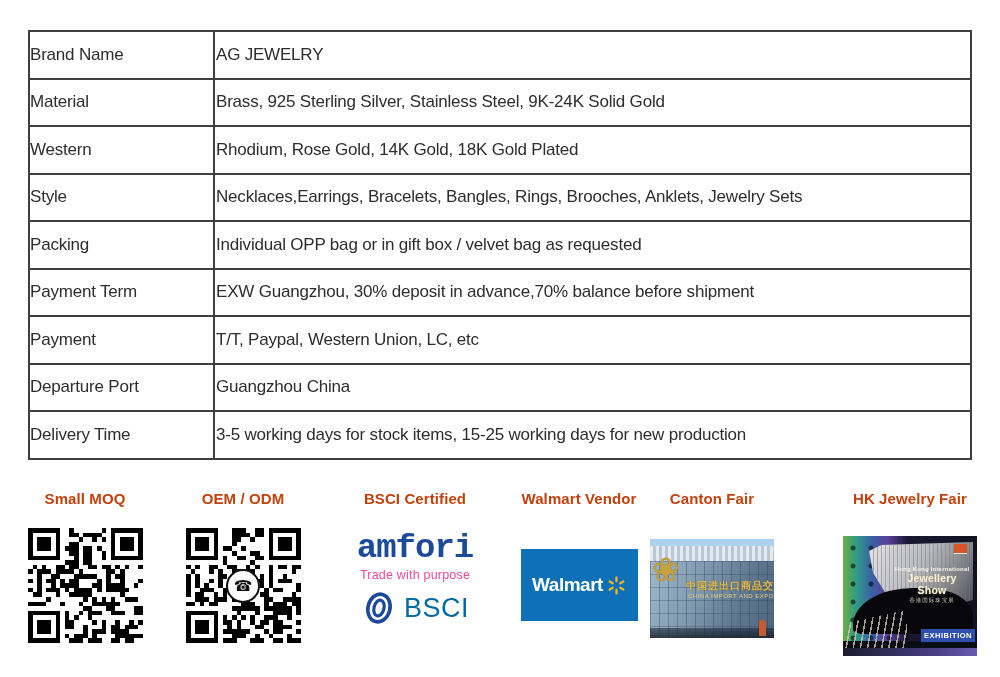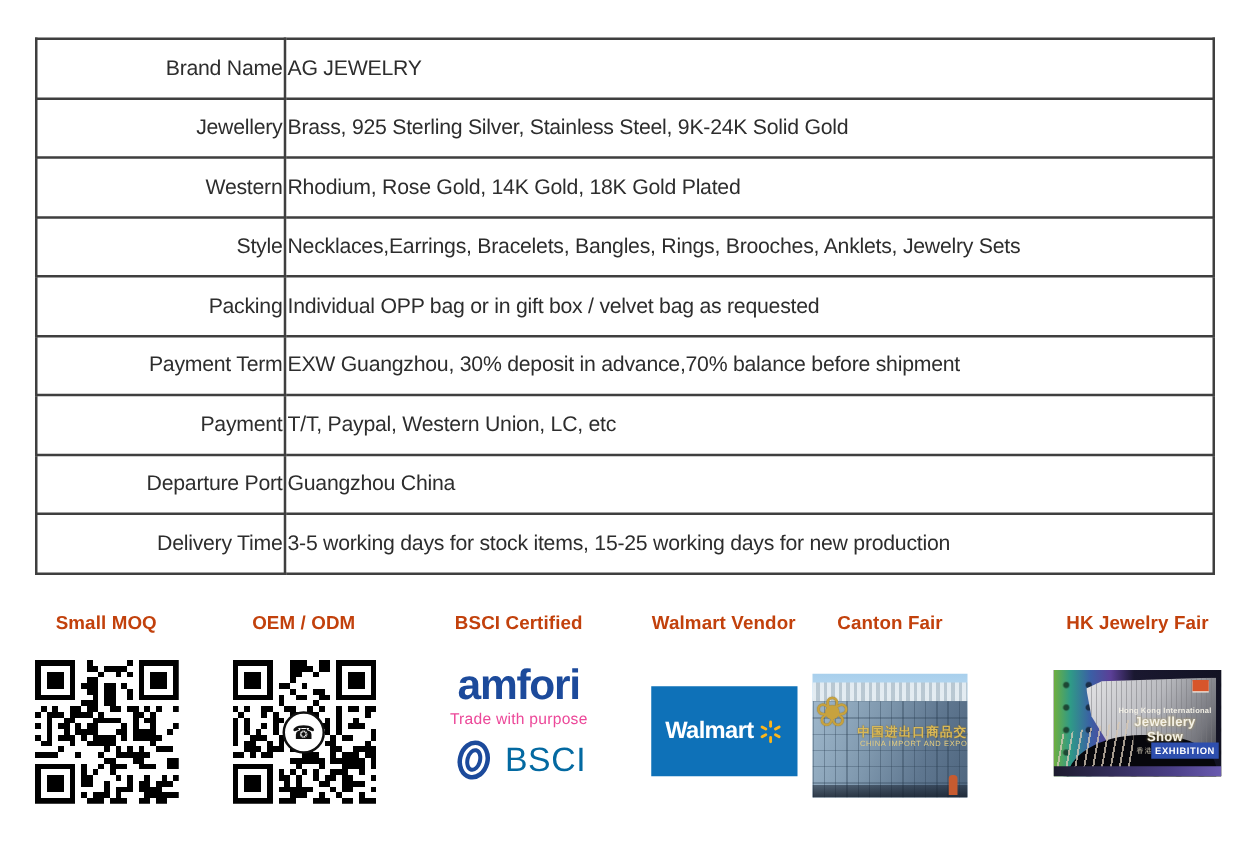--- a/index.html
+++ b/index.html
@@ -4,38 +4,38 @@
 <style>
   html,body{margin:0;padding:0;background:#fff;}
   .canvas{position:relative;width:1000px;height:677px;background:#fff;overflow:hidden;
           font-family:"Liberation Sans", sans-serif;color:#2b2b2b;}
 
   
   table.spec{position:absolute;left:28px;top:30px;width:944px;border-collapse:collapse;
              table-layout:fixed;}
   table.spec td{border:2px solid #3f3f3f;height:43.5px;vertical-align:middle;
                 font-size:17px;letter-spacing:-0.2px;color:#2d2d2d;white-space:nowrap;overflow:hidden;}
-  td.lbl{width:182px;padding-left:14px;text-align:right;}
+  td.lbl{width:182px;padding-left:0;}
   td.val{}
 
   
   .badge{position:absolute;top:490px;text-align:center;}
   .badge-label{font-size:15px;font-weight:bold;color:#c2410c;letter-spacing:0.1px;white-space:nowrap;}
 
   
   .qr{position:relative;margin:21px auto 0;width:115px;height:115px;background:#fff;}
   .qr svg{display:block;width:115px;height:115px;}
   .qr-center{position:absolute;left:50%;top:50%;transform:translate(-50%,-50%);}
   .phone-wrap{width:30px;height:30px;background:#fff;border:2.5px solid #101010;border-radius:50%;
           display:flex;align-items:center;justify-content:center;font-size:15px;color:#101010;
           font-family:"DejaVu Sans", sans-serif;}
 
   
   .amfori{position:relative;margin-top:24px;color:#1c4a9b;}
-  .amfori-word{font-size:34px;font-weight:bold;letter-spacing:-1px;line-height:1;}
+  .amfori-word{font-size:34px;font-weight:bold;letter-spacing:-1px;line-height:1;font-family:Liberation Mono, monospace;}
   .amfori-tag{font-size:12.5px;color:#ec4899;margin-top:3px;letter-spacing:0.2px;}
   .amfori-bsci{margin-top:7px;display:flex;align-items:center;justify-content:center;gap:7px;}
   .amfori-bsci .cert{font-size:27px;letter-spacing:0.5px;color:#0369a1;}
   .spiral{width:36px;height:38px;}
 
   
   .walmart-box{margin:42px auto 0;width:117px;height:72px;background:#0e71b8;
         display:flex;align-items:center;justify-content:center;gap:4px;}
   .walmart-word{color:#fff;font-size:19px;font-weight:bold;letter-spacing:-0.5px;}
   .spark{width:19px;height:19px;}
@@ -54,21 +54,21 @@
         text-shadow:0 0 1px #8a6d20;line-height:1;}
   .canton .cn1{position:absolute;left:36px;top:40px;font-size:10px;color:#d8b95a;
         letter-spacing:1px;white-space:nowrap;font-weight:bold;text-shadow:0 0 1px #7a5c14;}
   .canton .cn2{position:absolute;left:38px;top:54px;font-size:6px;color:#e6cd7e;
         letter-spacing:0.5px;white-space:nowrap;}
   .canton .person{position:absolute;right:8px;bottom:2px;width:7px;height:16px;background:#c75b30;
         border-radius:3px 3px 0 0;}
   .canton .dark-base{position:absolute;left:0;bottom:0;width:124px;height:10px;
         background:linear-gradient(180deg,rgba(30,40,55,.55),rgba(20,28,40,.8));}
 
-  .photo.hk{margin-top:29px;width:134px;height:85px;background:#0b0d16;}
+  .photo.hk{margin-top:29px;width:134px;height:120px;background:#0b0d16;}
   .hk .rainbow{position:absolute;left:0;top:0;width:134px;height:105px;
         background:
           radial-gradient(circle at 10px 12px, rgba(0,0,0,.55) 2px, transparent 3px),
           linear-gradient(90deg,#6fae3f 0%,#2f9a87 10%,#3b5fa5 22%,#5b3f97 34%,#1a1830 48%,#121222 100%);
         background-size:18px 18px, 100% 100%;}
   .hk .curtain{position:absolute;left:26px;top:6px;width:104px;height:74px;
         background:
           repeating-linear-gradient(90deg,rgba(120,120,125,.5) 0 1px,transparent 1px 4px),
           linear-gradient(120deg,#e4e4e6 0%,#b9babf 45%,#74757c 80%,#3c3d44 100%);
         clip-path:polygon(0 12%,12% 4%,100% 0,100% 78%,70% 92%,42% 96%,18% 74%,4% 42%);}
@@ -93,21 +93,21 @@
 
 <div class="canvas">
 
   <table class="spec">
     <tbody>
       <tr>
         <td class="lbl">Brand Name</td>
         <td class="val">AG JEWELRY</td>
       </tr>
       <tr>
-        <td class="lbl">Jewellery</td>
+        <td class="lbl">Material</td>
         <td class="val">Brass, 925 Sterling Silver, Stainless Steel, 9K-24K Solid Gold</td>
       </tr>
       <tr>
         <td class="lbl">Western</td>
         <td class="val">Rhodium, Rose Gold, 14K Gold, 18K Gold Plated</td>
       </tr>
       <tr>
         <td class="lbl">Style</td>
         <td class="val">Necklaces,Earrings, Bracelets, Bangles, Rings, Brooches, Anklets, Jewelry Sets</td>
       </tr>

